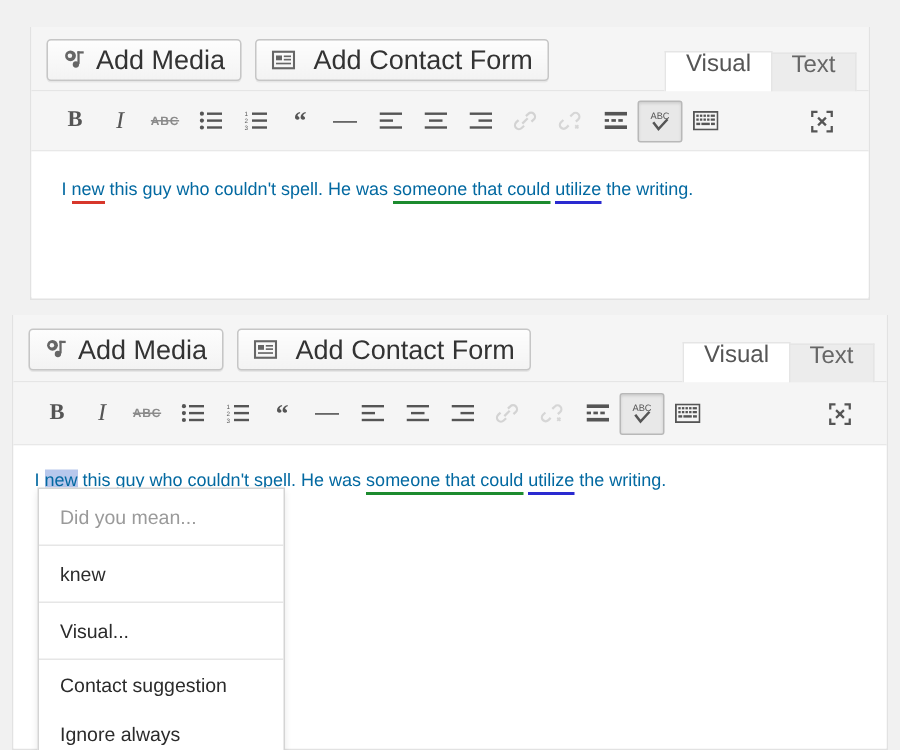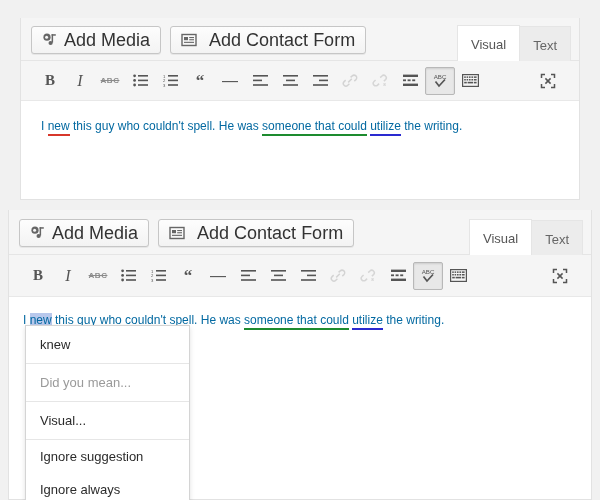--- a/index.html
+++ b/index.html
@@ -57,23 +57,23 @@
 
   
   .tabs {
     position: absolute;
     right: 8px;
     bottom: -1px;
     display: flex;
     align-items: flex-end;
   }
   .tab {
-    font-size: 13px;
+    font-size: 16px;
     line-height: 1;
-    padding: 12px 13px 9px;
+    padding: 0 13px 9px;
     border: 1px solid #e5e5e5;
     border-bottom: none;
     color: #666;
     background: #ececec;
     cursor: pointer;
     margin-left: -1px;
   }
   .tab.active {
     background: #fff;
     color: #555;
@@ -456,20 +456,20 @@
     </div>
 
     <div class="content">
       <div class="doc-line">
         <span>I </span><span class="err-red sel">new</span><span> this guy who couldn't spell. He was </span><span class="err-green">someone that could</span><span> </span><span class="err-blue">utilize</span><span> the writing.</span>
       </div>
     </div>
   </div>
 
   <div class="suggest">
+    <div class="suggest-item header">Did you mean...</div>
     <div class="suggest-item">knew</div>
-    <div class="suggest-item header">Did you mean...</div>
     <div class="suggest-item">Visual...</div>
-    <div class="suggest-item tight">Ignore suggestion</div>
+    <div class="suggest-item tight">Contact suggestion</div>
     <div class="suggest-item tight">Ignore always</div>
   </div>
 
 </div>
 
 </body></html>

